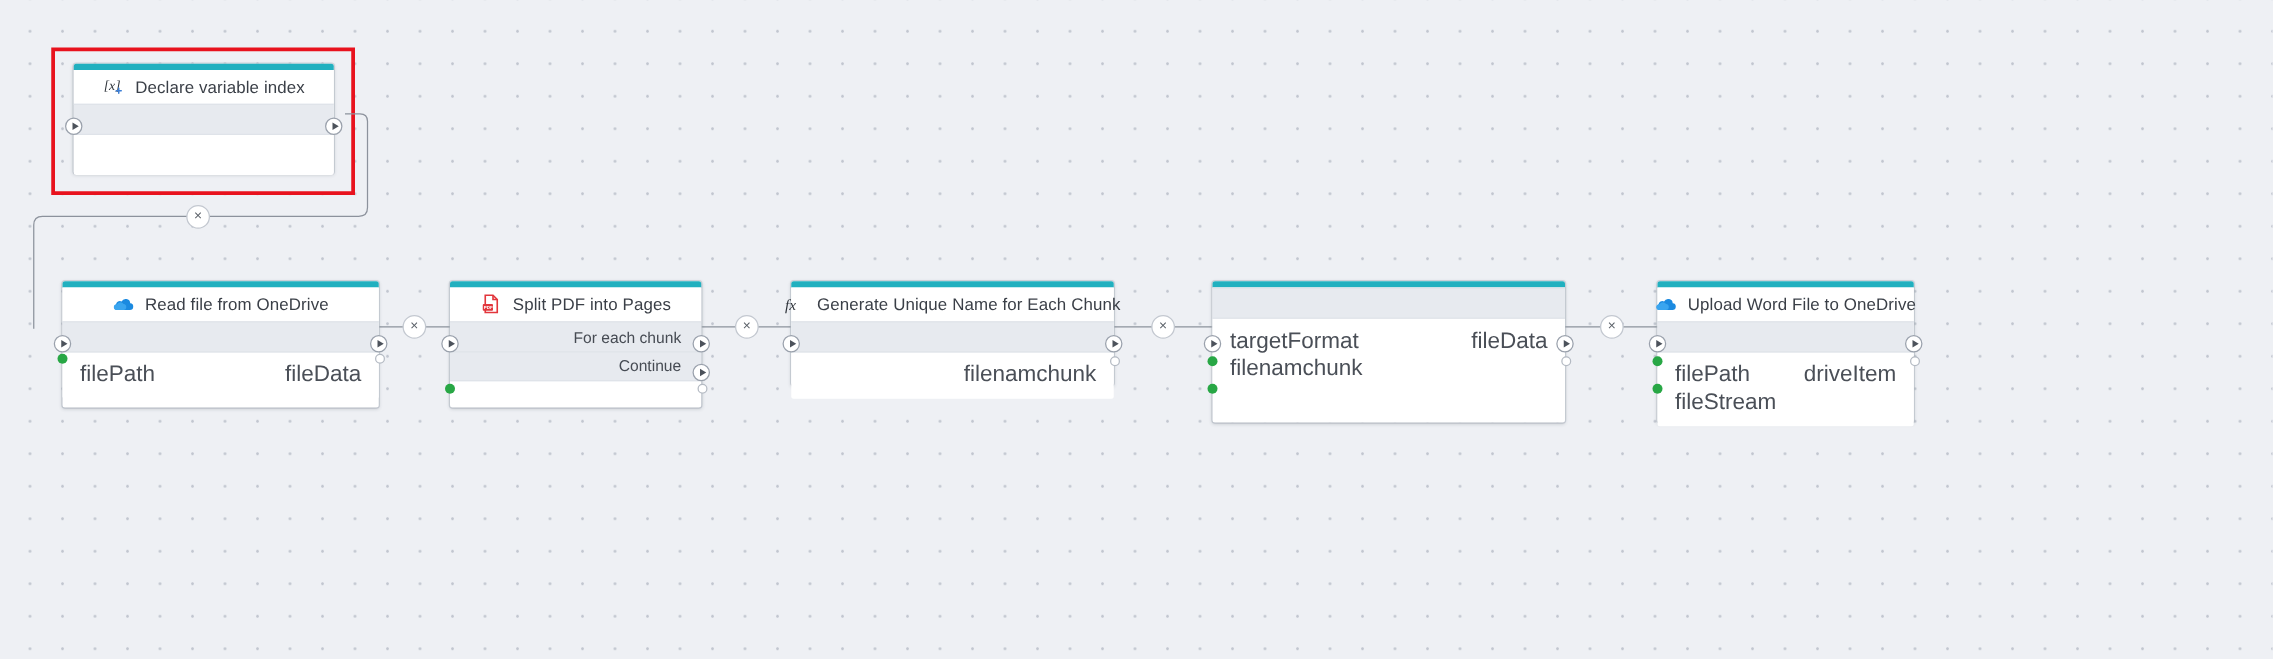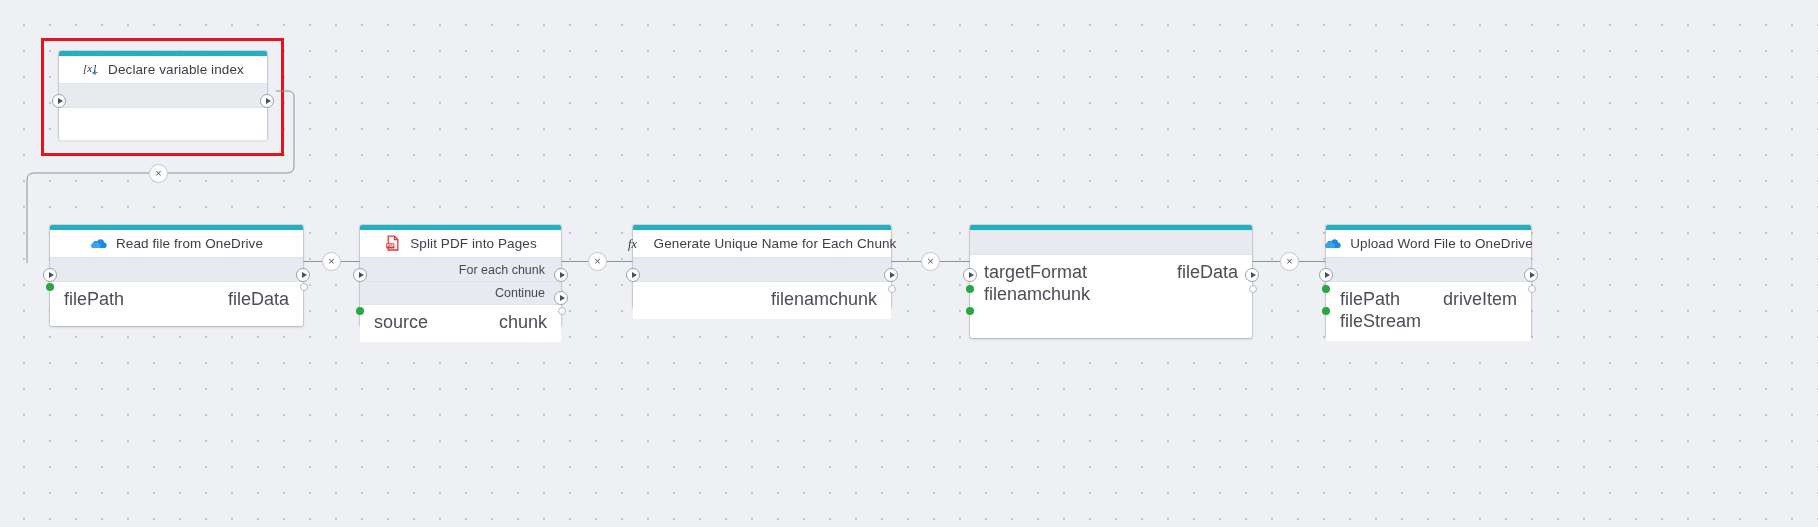--- a/index.html
+++ b/index.html
@@ -255,26 +255,20 @@
       <span class="node-title">Split PDF into Pages</span>
     </div>
     <div class="flow-band">
       <div class="flow-row">
         <span class="flow-label">For each chunk</span>
       </div>
       <div class="flow-row">
         <span class="flow-label">Continue</span>
       </div>
     </div>
-    <div class="node-body">
-      <div class="param-row">
-        <span class="param-in">source</span>
-        <span class="param-out">chunk</span>
-      </div>
-    </div>
     <div class="port-tri" style="left:-7px; top:43px;"></div>
     <div class="port-tri" style="right:-7px; top:43px;"></div>
     <div class="port-tri" style="right:-7px; top:66px;"></div>
     <div class="dot-in" style="left:-4px; top:82px;"></div>
     <div class="dot-out" style="right:-5px; top:82px;"></div>
   </div>
 
   <div class="conn-line" style="left:561px; top:261px; width:73px;"></div>
   <div class="conn-x" style="left:588px; top:252px;">×</div>
 

